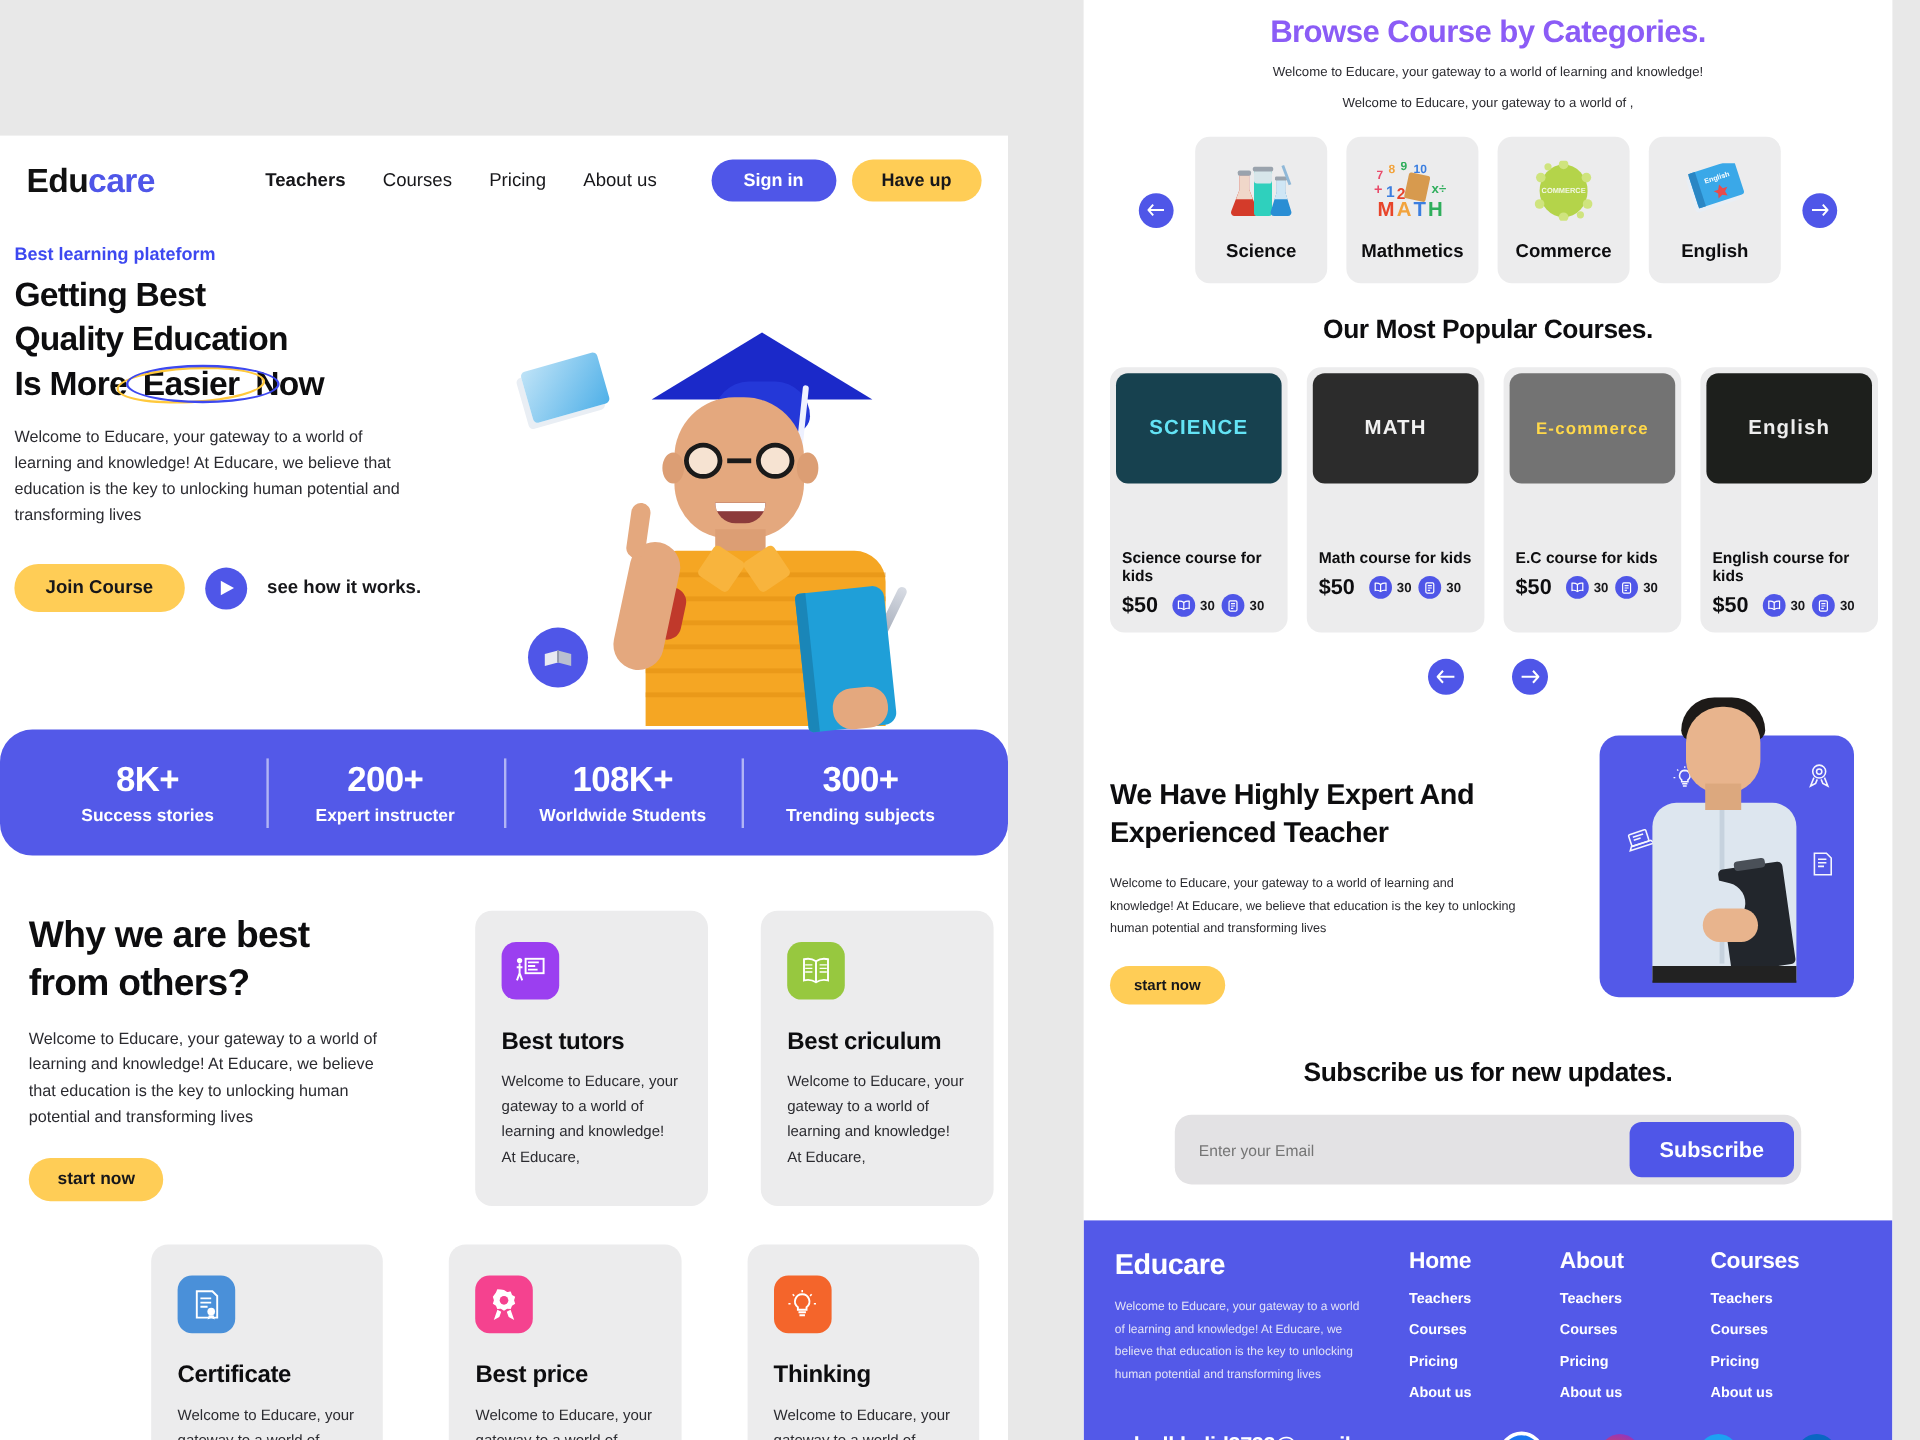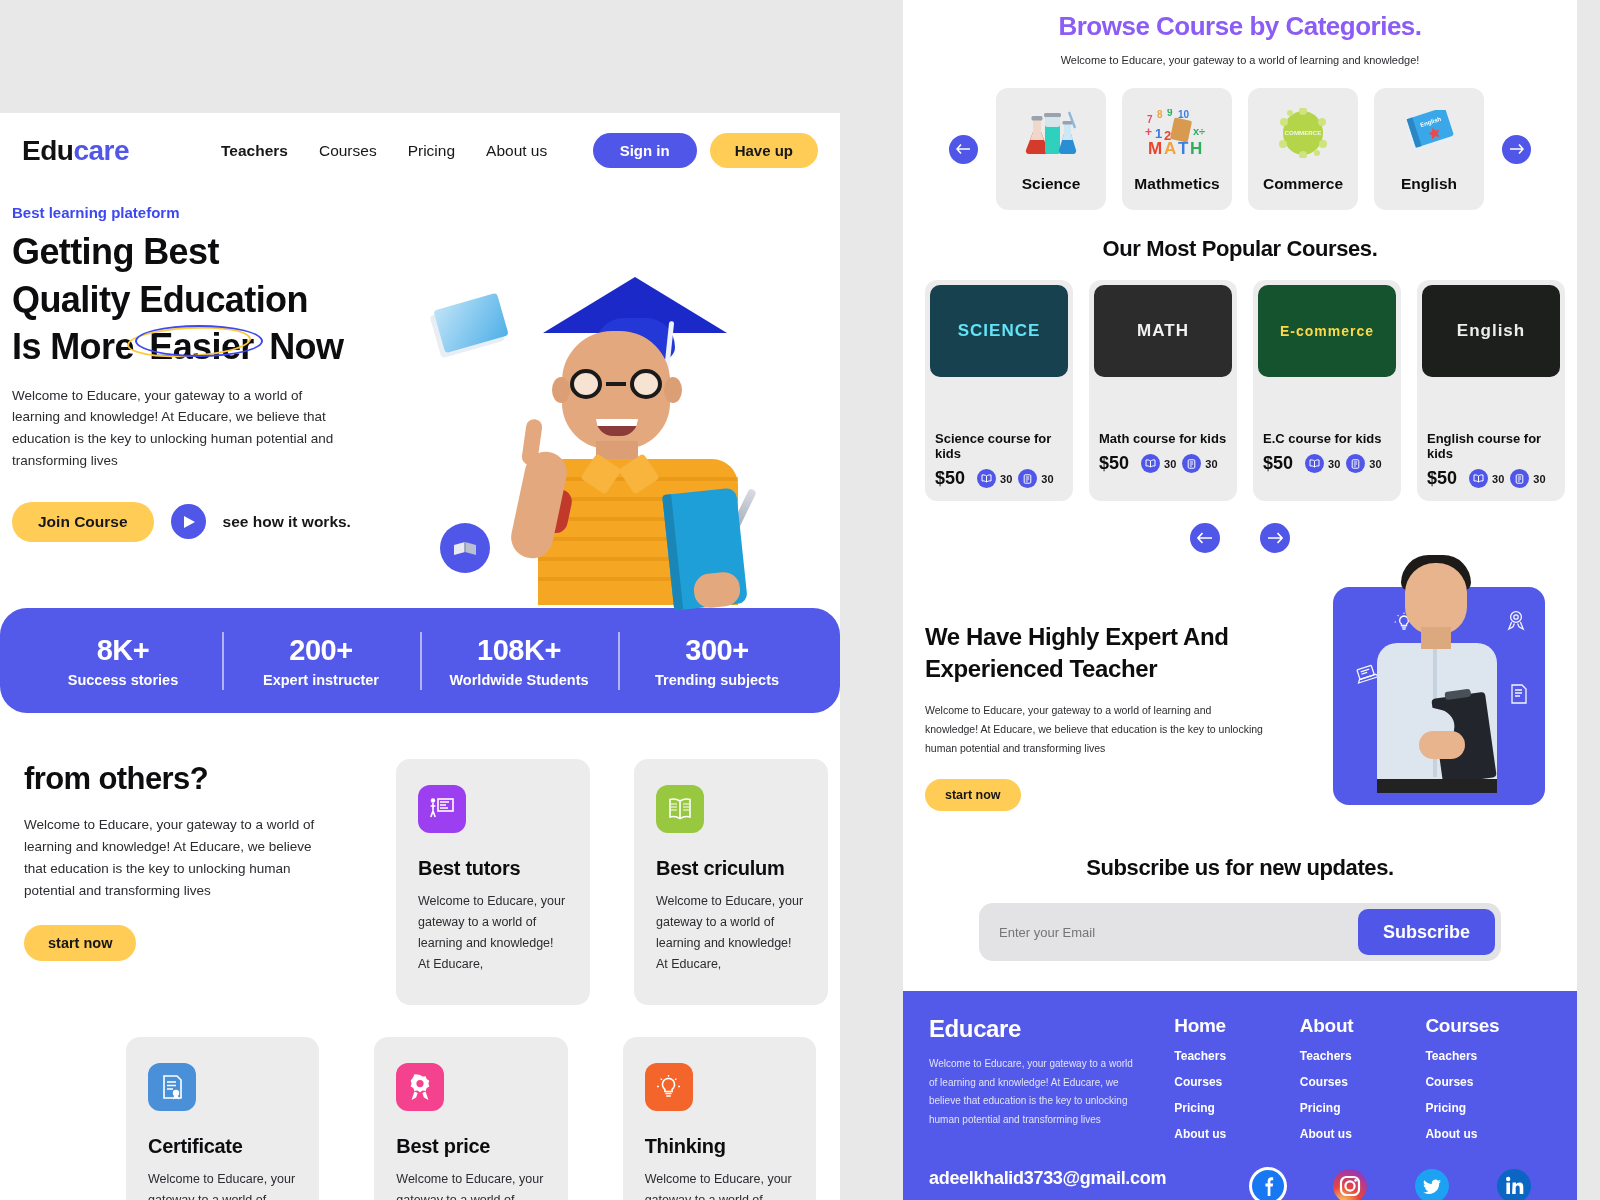--- a/index.html
+++ b/index.html
@@ -37,21 +37,21 @@
   }
   .btn-signup {
     background: #ffcd56; color: #17171a; border: none; border-radius: 20px;
     padding: 9px 25px; font-size: 15px; font-weight: 700; cursor: pointer;
     font-family: "Liberation Sans", sans-serif;
   }
 
   
   .hero { position: relative; height: 420px; padding: 16px 0 0 12px; }
   .hero-kicker { color: #3d48f0; font-weight: 700; font-size: 15px; margin-bottom: 7px; }
-  .hero-title { font-size: 36px; line-height: 1.32; font-weight: 800; color: #0d0d0f; letter-spacing: -0.6px; }
+  .hero-title { font-size: 28px; line-height: 1.32; font-weight: 800; color: #0d0d0f; letter-spacing: -0.6px; }
   .hero-title .wrap-ellipse { position: relative; display: inline-block; padding: 0 6px; }
   .hero-title .wrap-ellipse .el {
     position: absolute; left: -8px; top: 2px; width: 128px; height: 32px;
     border: 2px solid #3d48f0; border-radius: 50%; pointer-events: none;
   }
   .hero-title .wrap-ellipse .el2 {
     position: absolute; left: -16px; top: 4px; width: 124px; height: 30px;
     border: 2px solid #ffc93c; border-radius: 50%; transform: rotate(-3deg); pointer-events: none;
   }
   .hero-desc { margin-top: 14px; font-size: 13.5px; line-height: 1.62; color: #2b2b30; max-width: 330px; }
@@ -345,20 +345,21 @@
       </div>
       <div class="stat">
         <div class="stat-num">300+</div>
         <div class="stat-label">Trending subjects</div>
       </div>
     </div>
 
     <div class="why">
       <div class="why-left">
         <div class="why-title">
+          <div>Why we are best</div>
           <div>from others?</div>
         </div>
         <div class="why-desc">Welcome to Educare, your gateway to a world of learning and knowledge! At Educare, we believe that education is the key to unlocking human potential and transforming lives</div>
         <button class="btn-start">start now</button>
       </div>
       <div class="why-cards">
         <div class="card">
           <div class="card-icon" style="background:#9b3ff0">
             <svg width="26" height="26" viewBox="0 0 26 26" fill="none" stroke="#fff" stroke-width="1.6">
               <rect x="9" y="3" width="15" height="12"></rect>
@@ -420,20 +421,21 @@
         <div class="card-desc">Welcome to Educare, your gateway to a world of learning and knowledge! At Educare,</div>
       </div>
     </div>
   </div>
 
   <div class="right-panel">
 
     <div class="rp-head">
       <div class="rp-title">Browse Course by Categories.</div>
       <div class="rp-sub">Welcome to Educare, your gateway to a world of learning and knowledge!</div>
+      <div class="rp-sub2">Welcome to Educare, your gateway to a world of ,</div>
     </div>
 
     <div class="cat-row">
       <div class="arrow-btn">
         <svg width="15" height="12" viewBox="0 0 15 12" fill="none" stroke="#fff" stroke-width="1.6">
             <path d="M14 6H1M5 1.5L1 6l4 4.5"></path>
           </svg>
       </div>
       <div class="cat-cards">
         <div class="cat-card">
@@ -565,21 +567,21 @@
                 <svg width="9" height="10" viewBox="0 0 9 10" fill="none" stroke="#fff" stroke-width="1">
                   <rect x="1.2" y=".8" width="6.6" height="8.4" rx="1"></rect>
                   <path d="M2.8 3h3.4M2.8 5h3.4M2.8 7h2"></path>
                 </svg>
               </span>
             <span class="meta-n">30</span>
           </span>
         </div>
       </div>
       <div class="course-card">
-        <div class="course-thumb" style="background:#14532d">
+        <div class="course-thumb" style="background:#737373">
           <span class="course-thumb-label" style="color:#ffd84a;font-size:14px">E-commerce</span>
         </div>
         <div class="course-name">E.C course for kids</div>
         <div class="course-meta">
           <span class="course-price">$50</span>
           <span class="meta-chip">
             <span class="meta-ic">
                 <svg width="11" height="9" viewBox="0 0 11 9" fill="none" stroke="#fff" stroke-width="1">
                   <path d="M5.5 2C4 .9 2.4.7 1 1v6c1.4-.3 3 0 4.5 1C7 7 8.6 6.7 10 7V1c-1.4-.3-3 0-4.5 1z"></path>
                   <path d="M5.5 2v6"></path>

